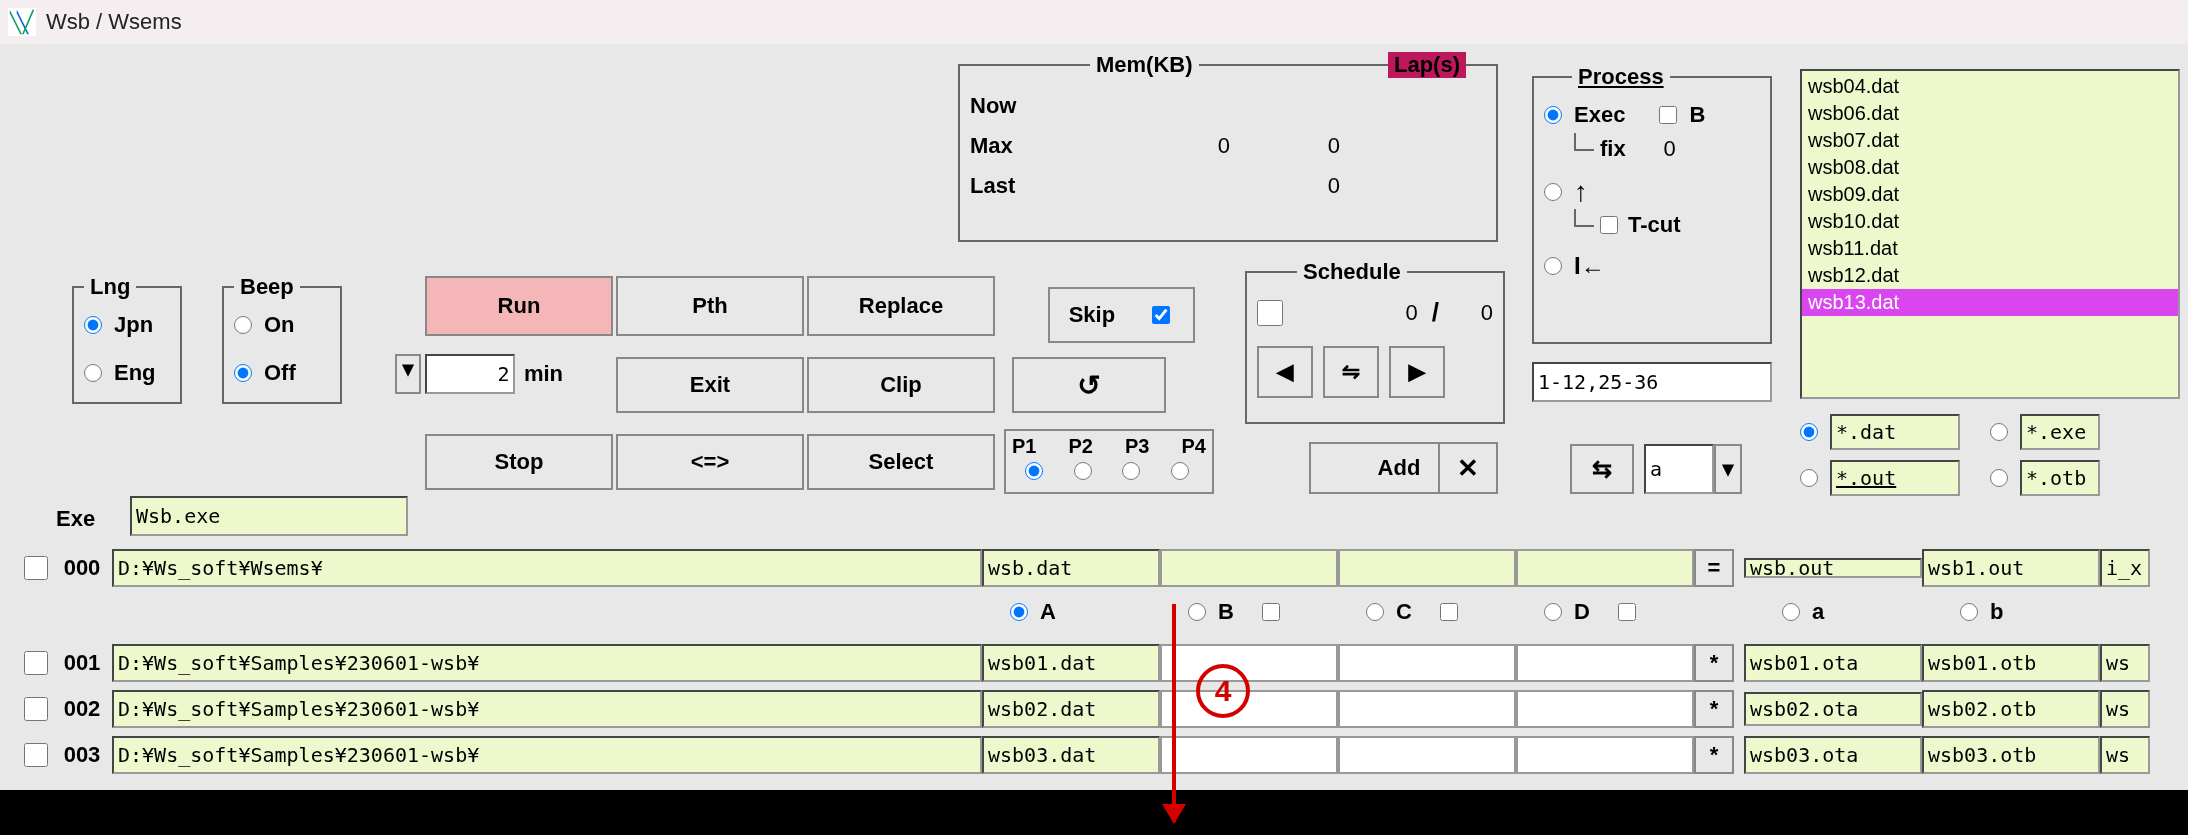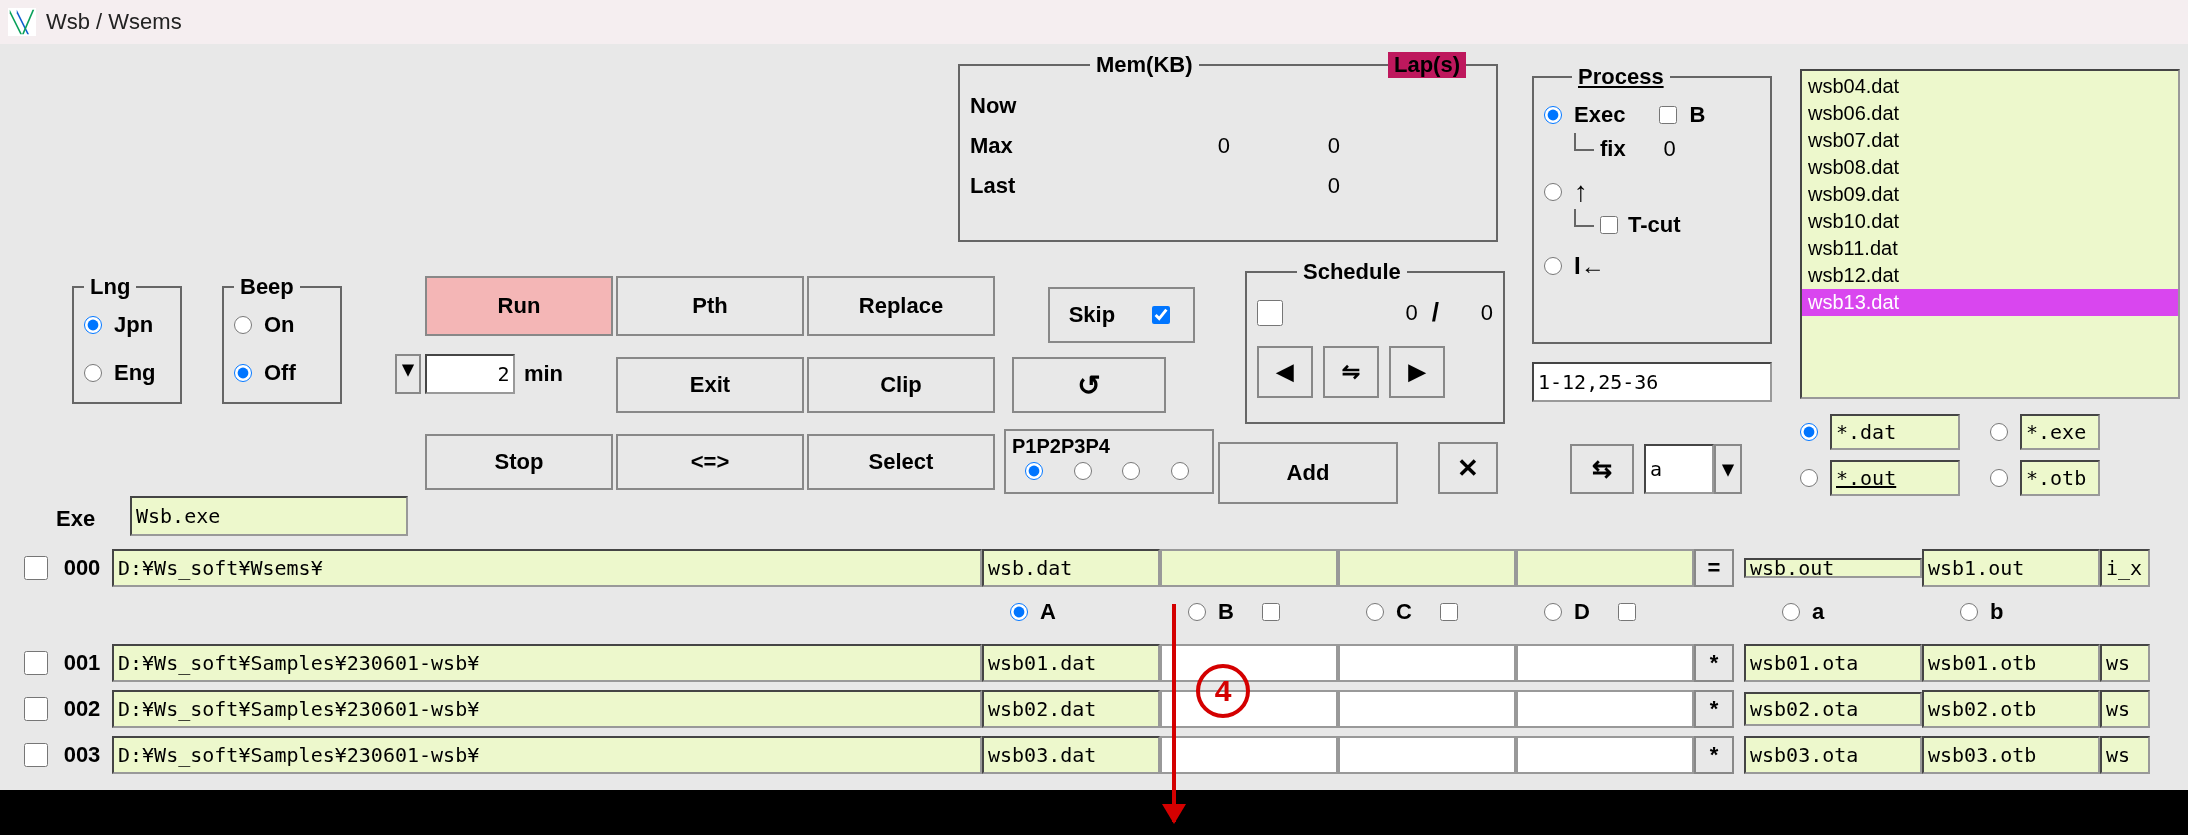--- a/index.html
+++ b/index.html
@@ -103,21 +103,21 @@
     <div class="btn abs" style="left:807px; top:390px; width:188px; height:56px;">Select</div>
 
     <div class="abs btn" style="left:1048px; top:232px; width:147px; height:56px; justify-content:space-around;margin-top:11px;">
       <span>Skip</span>
       <input type="checkbox" checked="" style="">
     </div>
 
     <div class="btn abs" style="left:1012px; top:313px; width:154px; height:56px; font-size:28px;">↺</div>
 
     <div class="abs" style="left:1004px; top:385px; width:210px; height:65px; border:2px solid #888; padding:4px 6px;">
-      <div style="display:flex; justify-content:flex-start; font-size:20px; font-weight:bold;">
+      <div style="display:flex; justify-content:space-between; font-size:20px; font-weight:bold;">
         <span>P1</span>
         <span>P2</span>
         <span>P3</span>
         <span>P4</span>
       </div>
       <div style="display:flex; justify-content:space-around; margin-top:4px;">
         <input type="radio" checked="" style="">
         <input type="radio" style="">
         <input type="radio" style="">
         <input type="radio" style="">
@@ -157,21 +157,21 @@
         <span class="label" style="font-size:26px;">/</span>
         <span style="width:40px; text-align:right; font-size:22px;">0</span>
       </div>
       <div style="display:flex; gap:10px; margin-top:18px;">
         <div class="btn" style="width:56px; height:52px;">◀</div>
         <div class="btn" style="width:56px; height:52px;">⇋</div>
         <div class="btn" style="width:56px; height:52px;">▶</div>
       </div>
     </fieldset>
 
-    <div class="btn abs" style="left:1218px; top:398px; width:180px; height:62px;">Add</div>
+    <div class="btn abs" style="left:1309px; top:398px; width:180px; height:52px;">Add</div>
     <div class="btn abs" style="left:1438px; top:398px; width:60px; height:52px; font-size:26px;">✕</div>
 
     <fieldset style="left:1532px; top:20px; width:240px; height:280px;">
       <legend style="margin-left:28px;text-decoration:underline;">Process</legend>
       <div class="radio-row" style="margin-top:6px;">
         <input type="radio" checked="" style="">
         <span>Exec</span>
         <span style="width:18px;"></span>
         <input type="checkbox" style="">
         <span>B</span>

